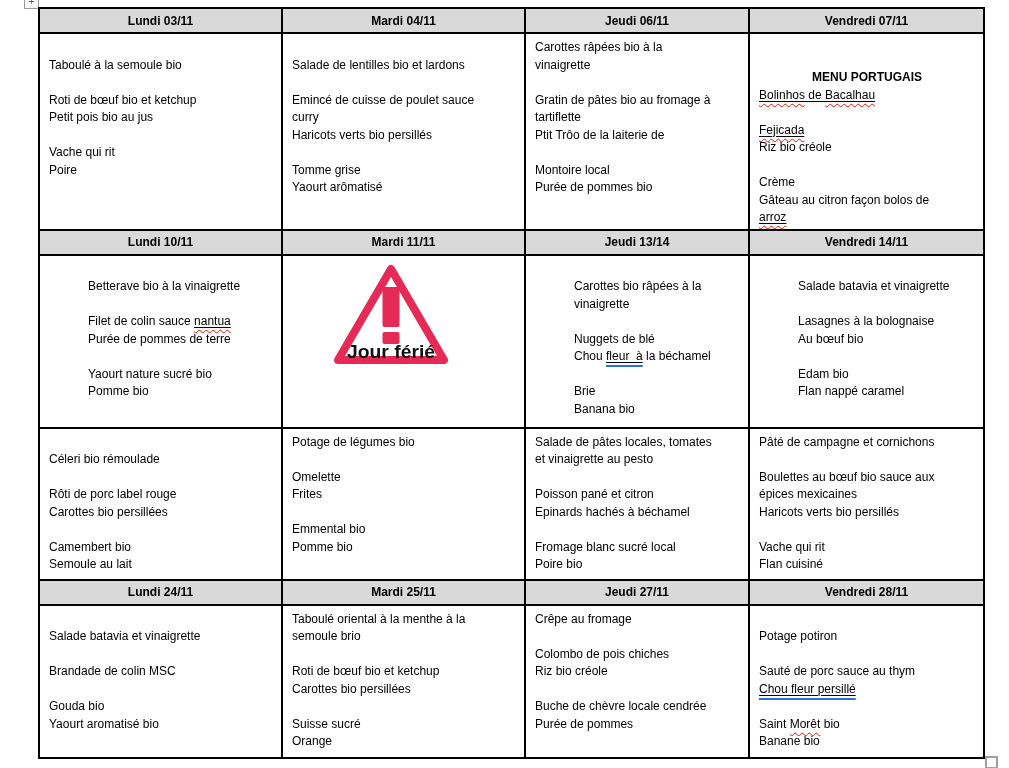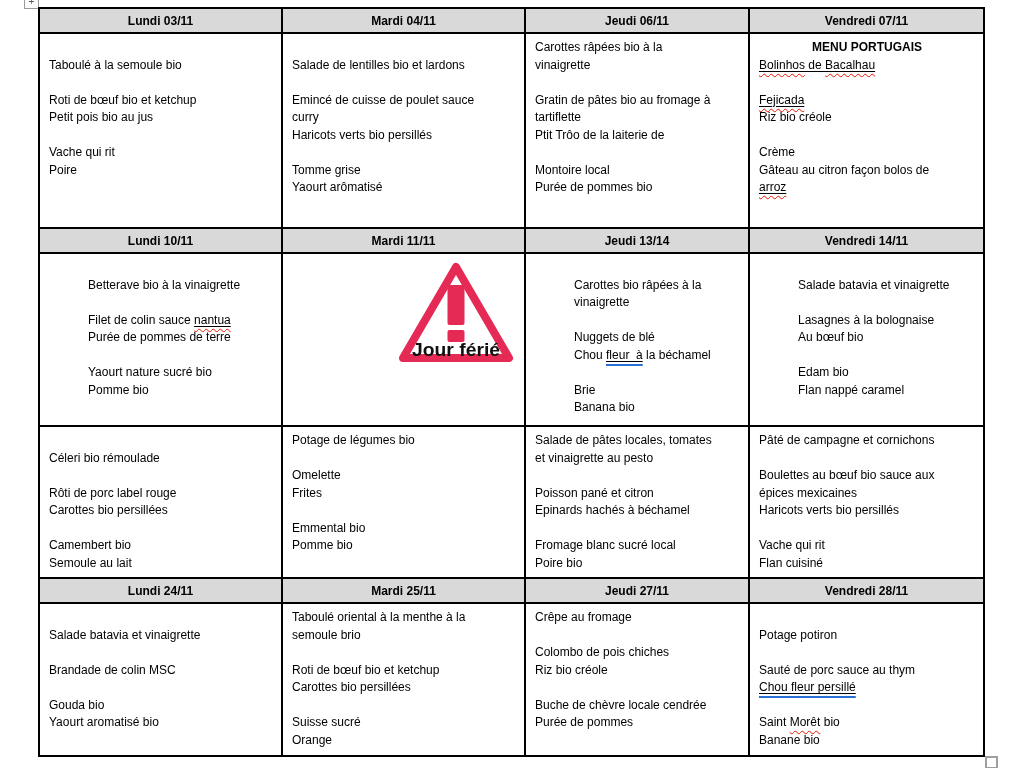--- a/index.html
+++ b/index.html
@@ -25,25 +25,25 @@
   table.menu td{
     border:2px solid #000;vertical-align:top;
     padding:5px 8px 2px 9px;font-size:12px;
   }
   tr.rw0 td{height:186px;}
   tr.rw1 td{height:164px;padding-left:48px;}
   tr.rw2 td{height:143px;}
   tr.rw3 td{height:144px;}
   .line{height:17.5px;line-height:17.5px;white-space:nowrap;}
   .line.center{text-align:center;}
-  .line.bold{font-weight:bold;}
+  .line.bold{font-weight:bold;margin-top:30px;}
   .u{text-decoration:underline;text-decoration-color:#000;text-decoration-thickness:1px;text-underline-offset:2px;}
   .sq-red{text-decoration:underline wavy #e81400;text-decoration-thickness:1px;text-underline-offset:4px;}
   .sq-blue{text-decoration:underline #2a6fd4;text-decoration-thickness:1.5px;text-underline-offset:4.5px;}
-  td.holiday-cell{vertical-align:middle;text-align:right;}
+  td.holiday-cell{vertical-align:middle;text-align:left;}
   .resize-handle{
     position:absolute;left:985px;top:756px;width:9px;height:9px;
     border:2px solid #9f9f9f;background:#fff;box-sizing:content-box;
   }
 </style>
 </head>
 <body>
 
 <div class="move-handle">
     <span>+</span>

